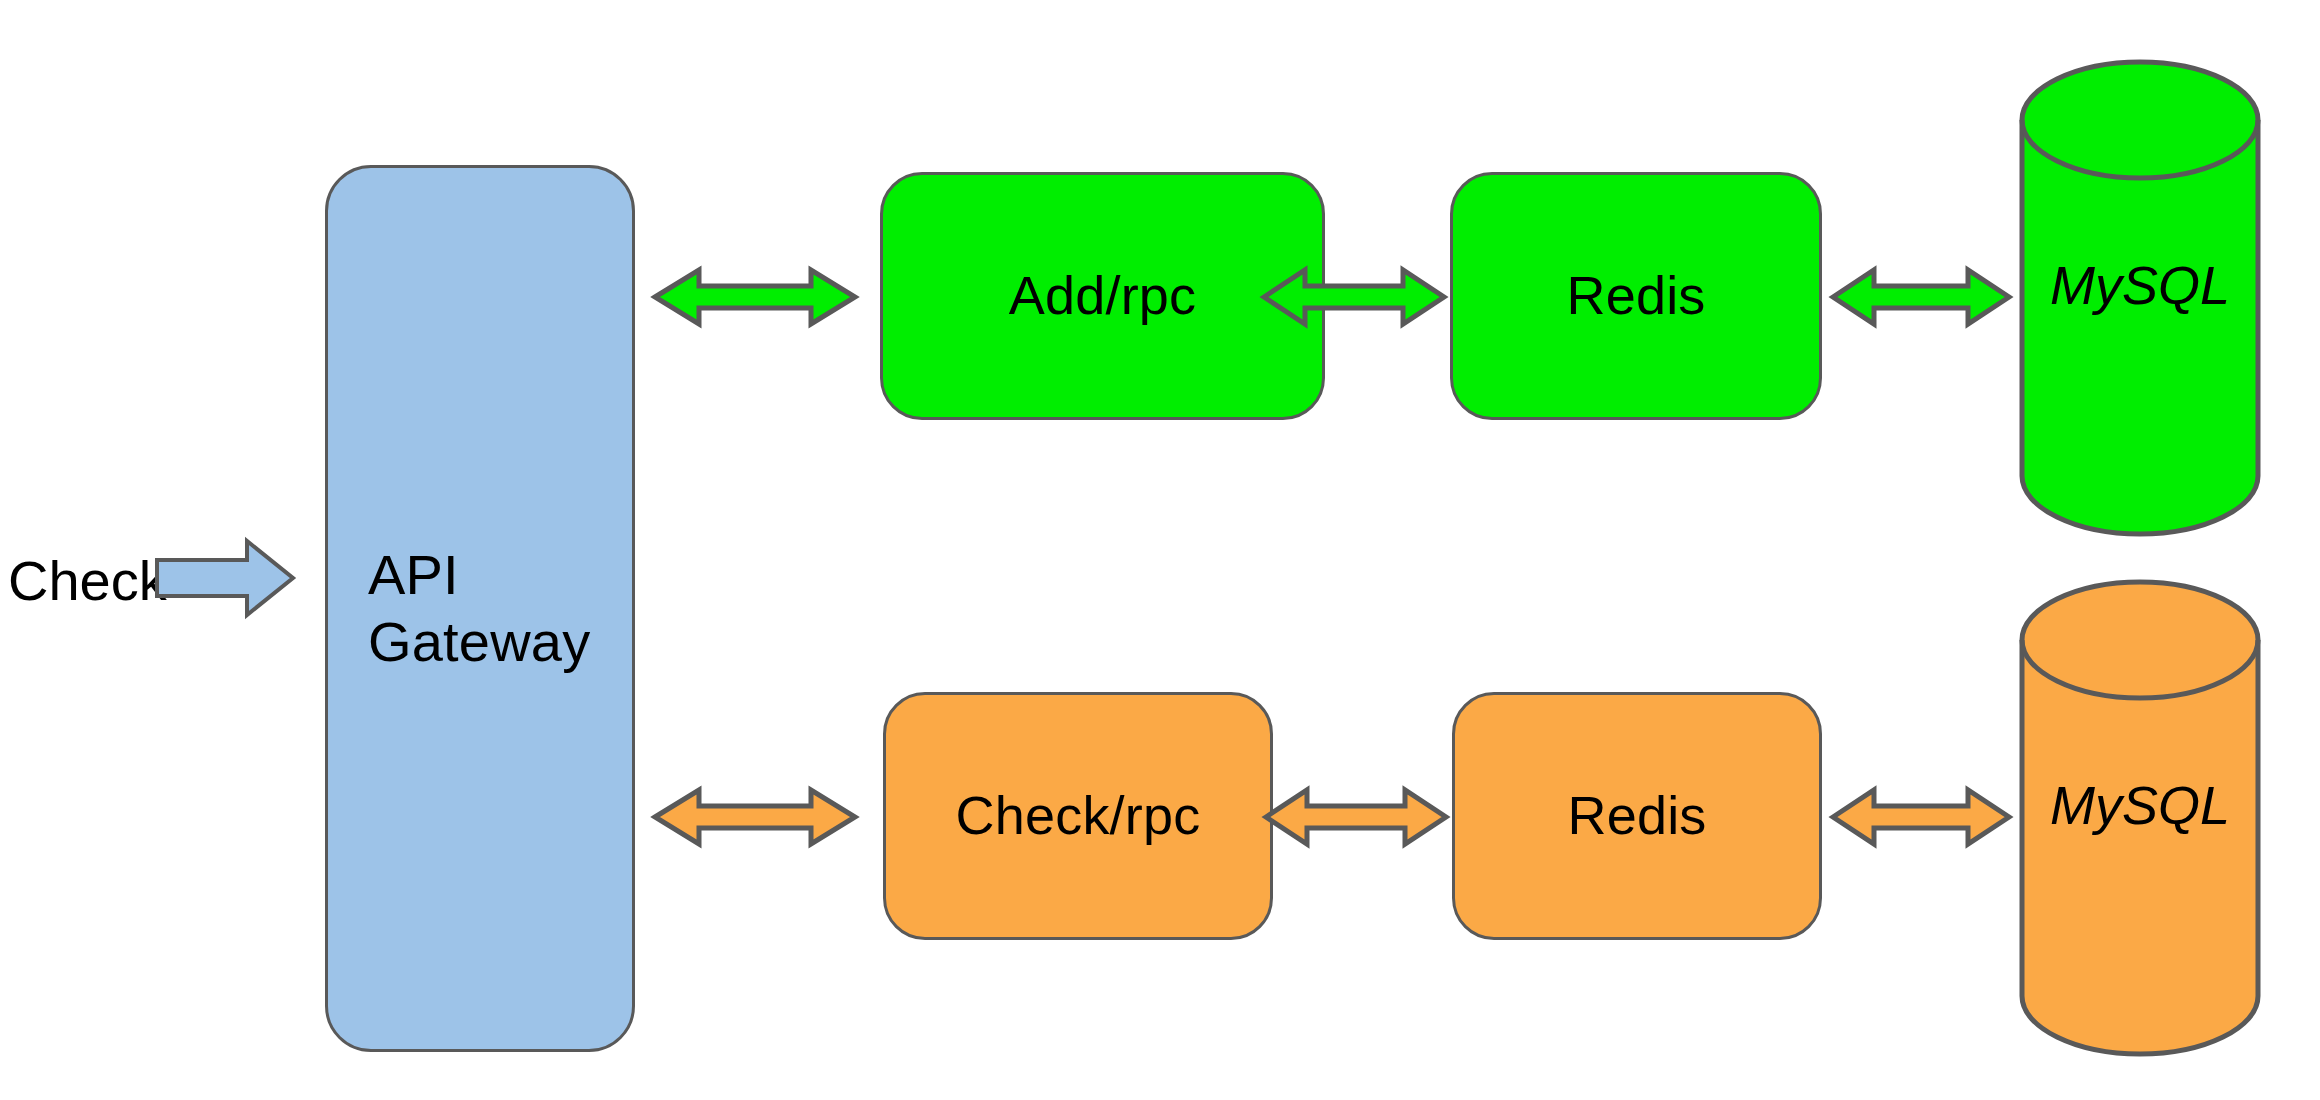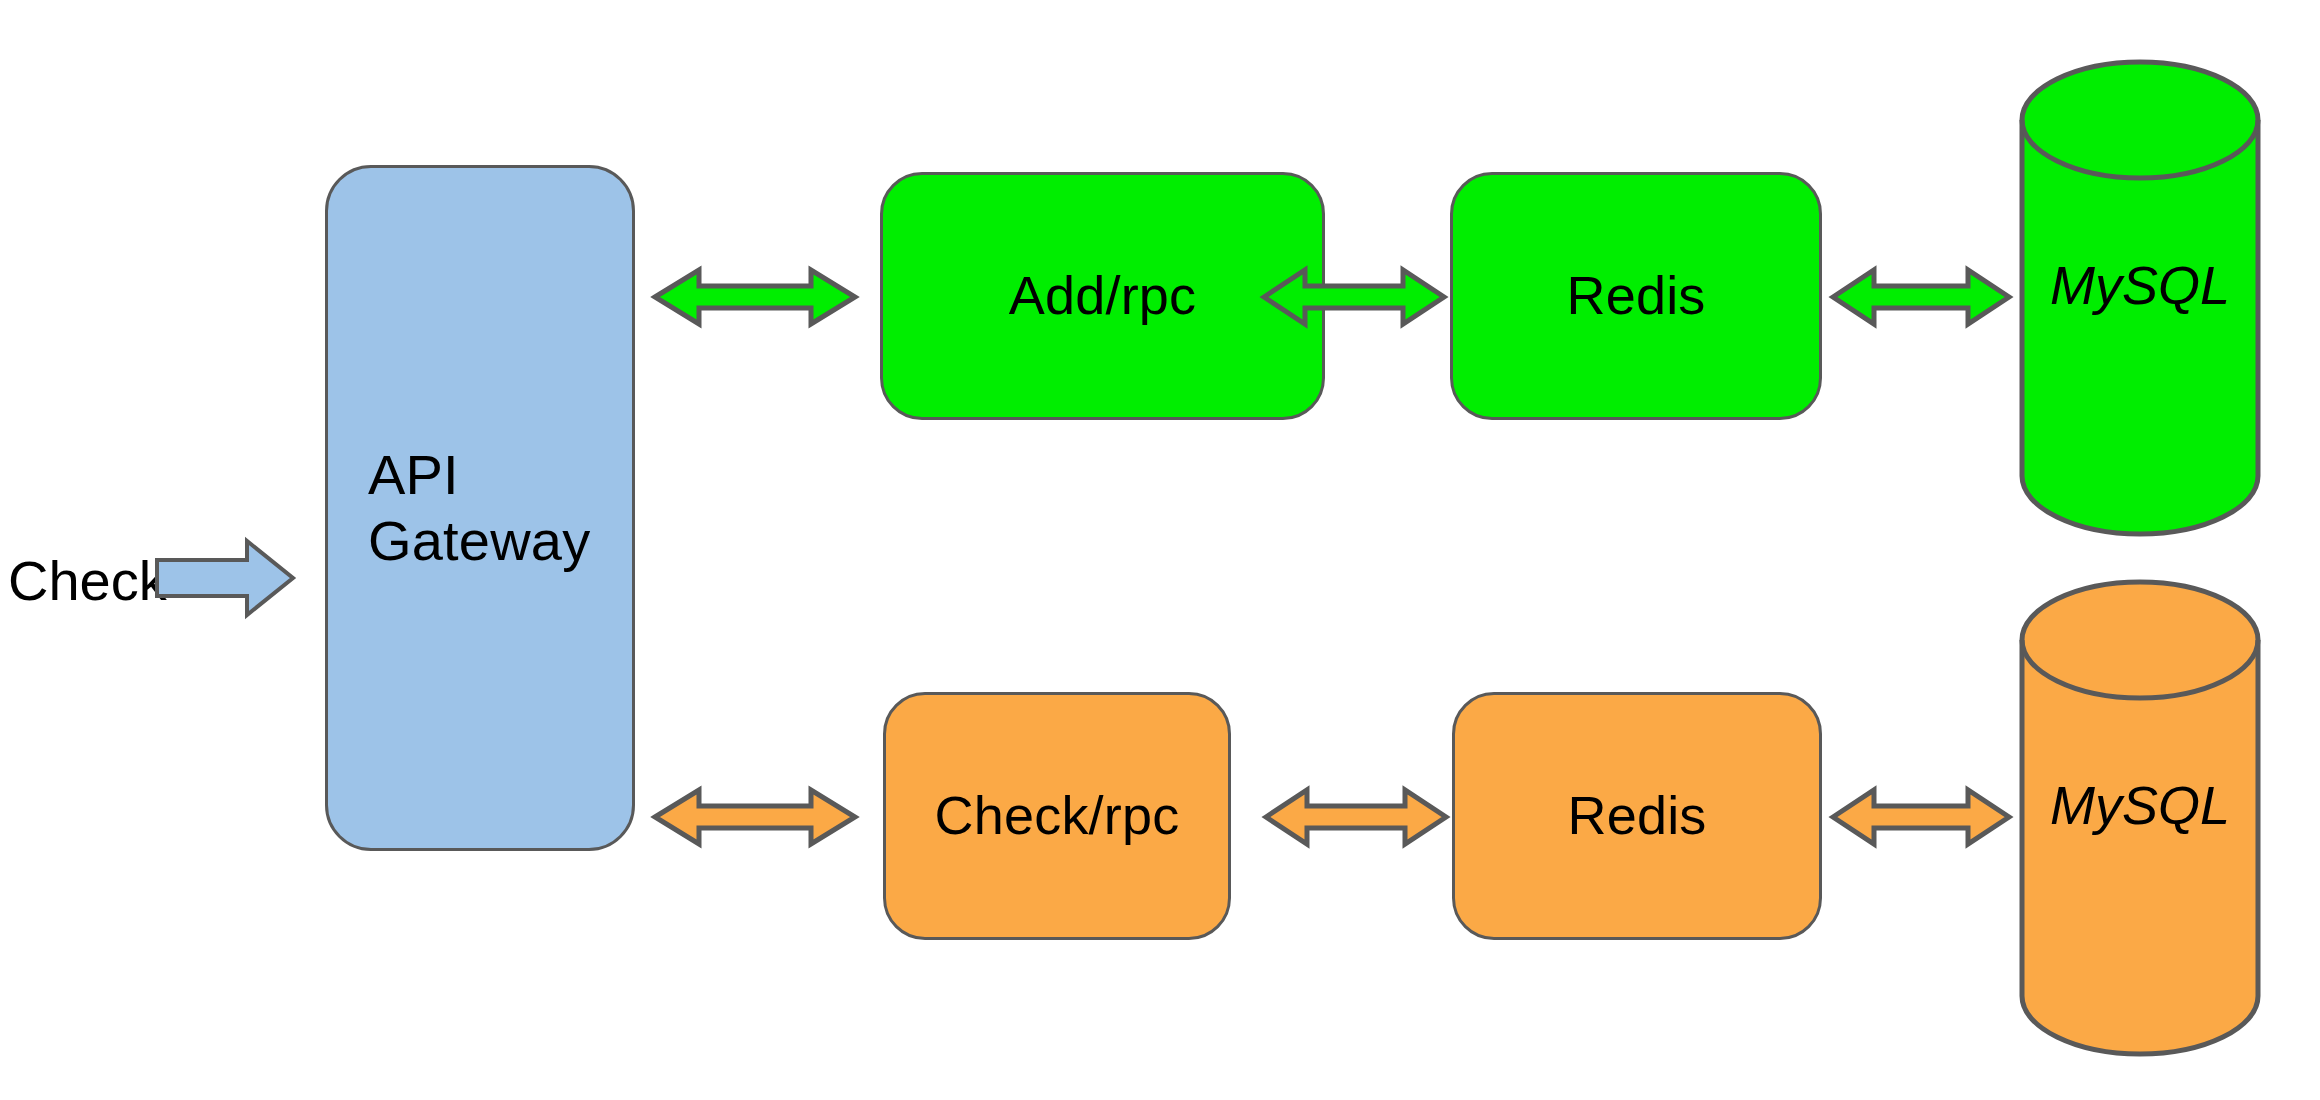--- a/index.html
+++ b/index.html
@@ -102,21 +102,21 @@
 <div id="canvas">
 
   <div class="plain-label" style="left:8px; top:548px;">Check</div>
 
   <div class="arrow1" style="left:155px; top:538px; width:140px; height:80px;">
     <svg viewBox="0 0 140 80" preserveAspectRatio="none">
       <polygon points="2,22 92,22 92,3 138,40 92,77 92,58 2,58" fill="#9DC3E8" stroke="#595959" stroke-width="4" stroke-linejoin="miter"></polygon>
     </svg>
   </div>
 
-  <div class="node gateway" style="left:325px; top:165px; width:310px; height:686px;">
+  <div class="node gateway" style="left:325px; top:165px; width:310px; height:887px;">
     <span>API
 Gateway</span>
   </div>
 
   <div class="arrow2" style="left:652px; top:266px; width:206px; height:62px;">
     <svg viewBox="0 0 206 62" preserveAspectRatio="none">
       <polygon points="3,31 47,4 47,20 159,20 159,4 203,31 159,58 159,42 47,42 47,58" fill="#00EE00" stroke="#595959" stroke-width="5" stroke-linejoin="miter"></polygon>
     </svg>
   </div>
 
@@ -148,21 +148,21 @@
     </svg>
     <div class="cyl-label" style="top:196px;">MySQL</div>
   </div>
 
   <div class="arrow2" style="left:652px; top:786px; width:206px; height:62px;">
     <svg viewBox="0 0 206 62" preserveAspectRatio="none">
       <polygon points="3,31 47,4 47,20 159,20 159,4 203,31 159,58 159,42 47,42 47,58" fill="#FBA946" stroke="#595959" stroke-width="5" stroke-linejoin="miter"></polygon>
     </svg>
   </div>
 
-  <div class="node rounded orange" style="left:883px; top:692px; width:348px; height:248px;">
+  <div class="node rounded orange" style="left:883px; top:692px; width:390px; height:248px;">
     <span>Check/rpc</span>
   </div>
 
   <div class="arrow2" style="left:1263px; top:786px; width:186px; height:62px;">
     <svg viewBox="0 0 186 62" preserveAspectRatio="none">
       <polygon points="3,31 44,4 44,20 142,20 142,4 183,31 142,58 142,42 44,42 44,58" fill="#FBA946" stroke="#595959" stroke-width="5" stroke-linejoin="miter"></polygon>
     </svg>
   </div>
 
   <div class="node rounded orange" style="left:1452px; top:692px; width:370px; height:248px;">

